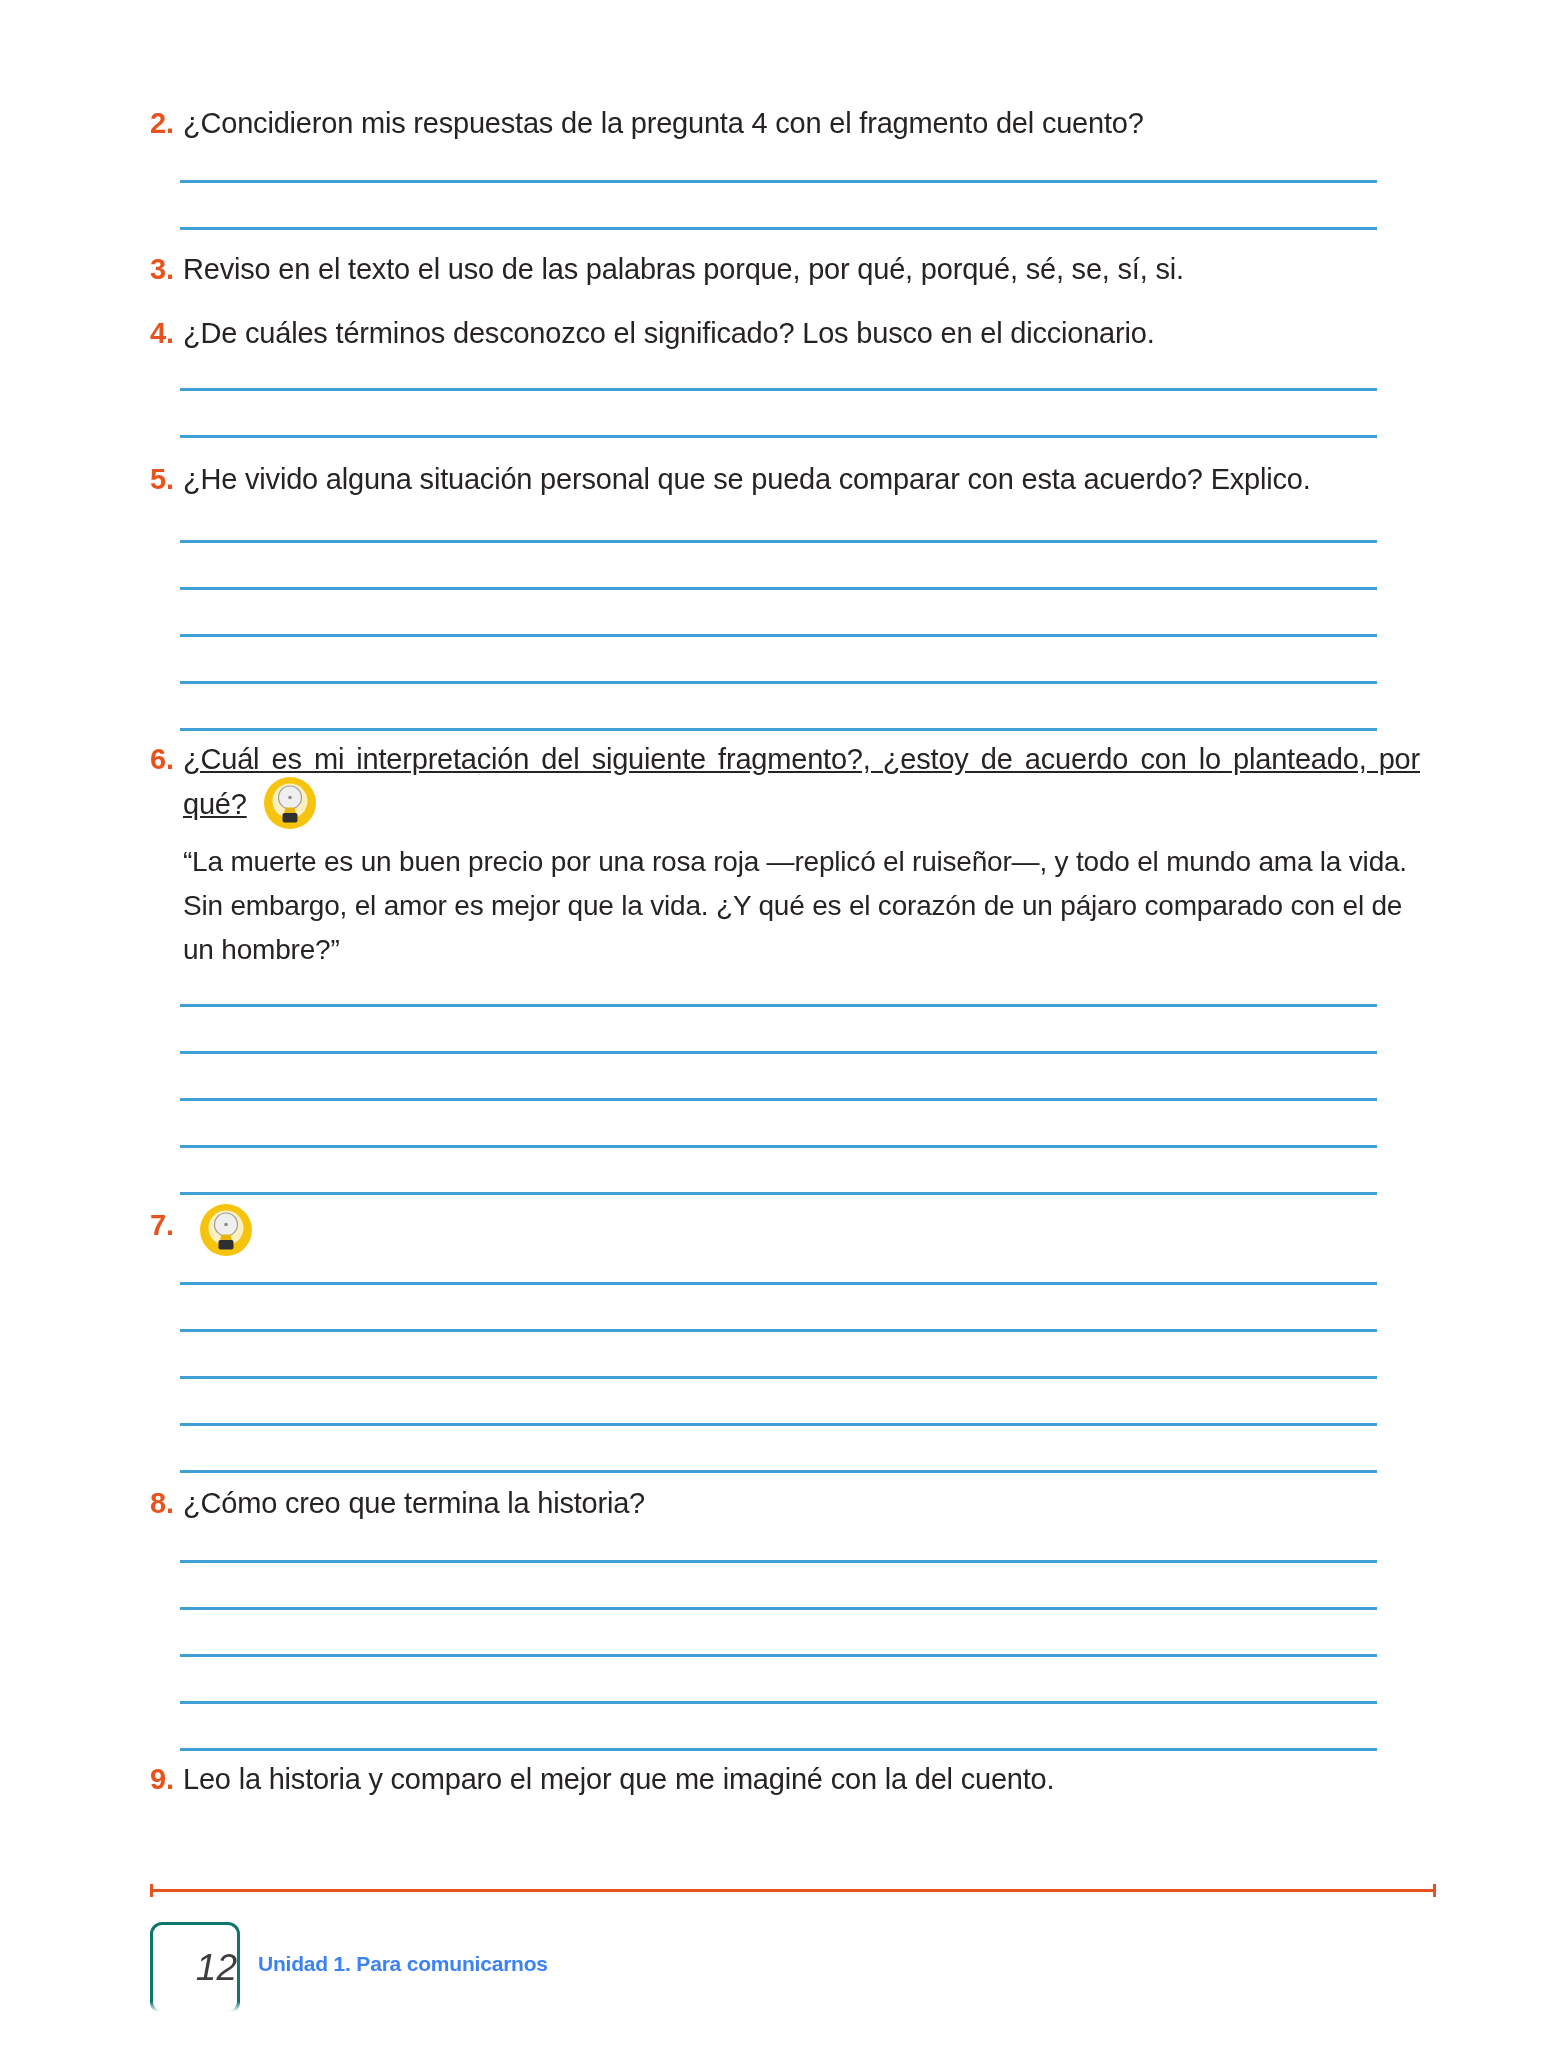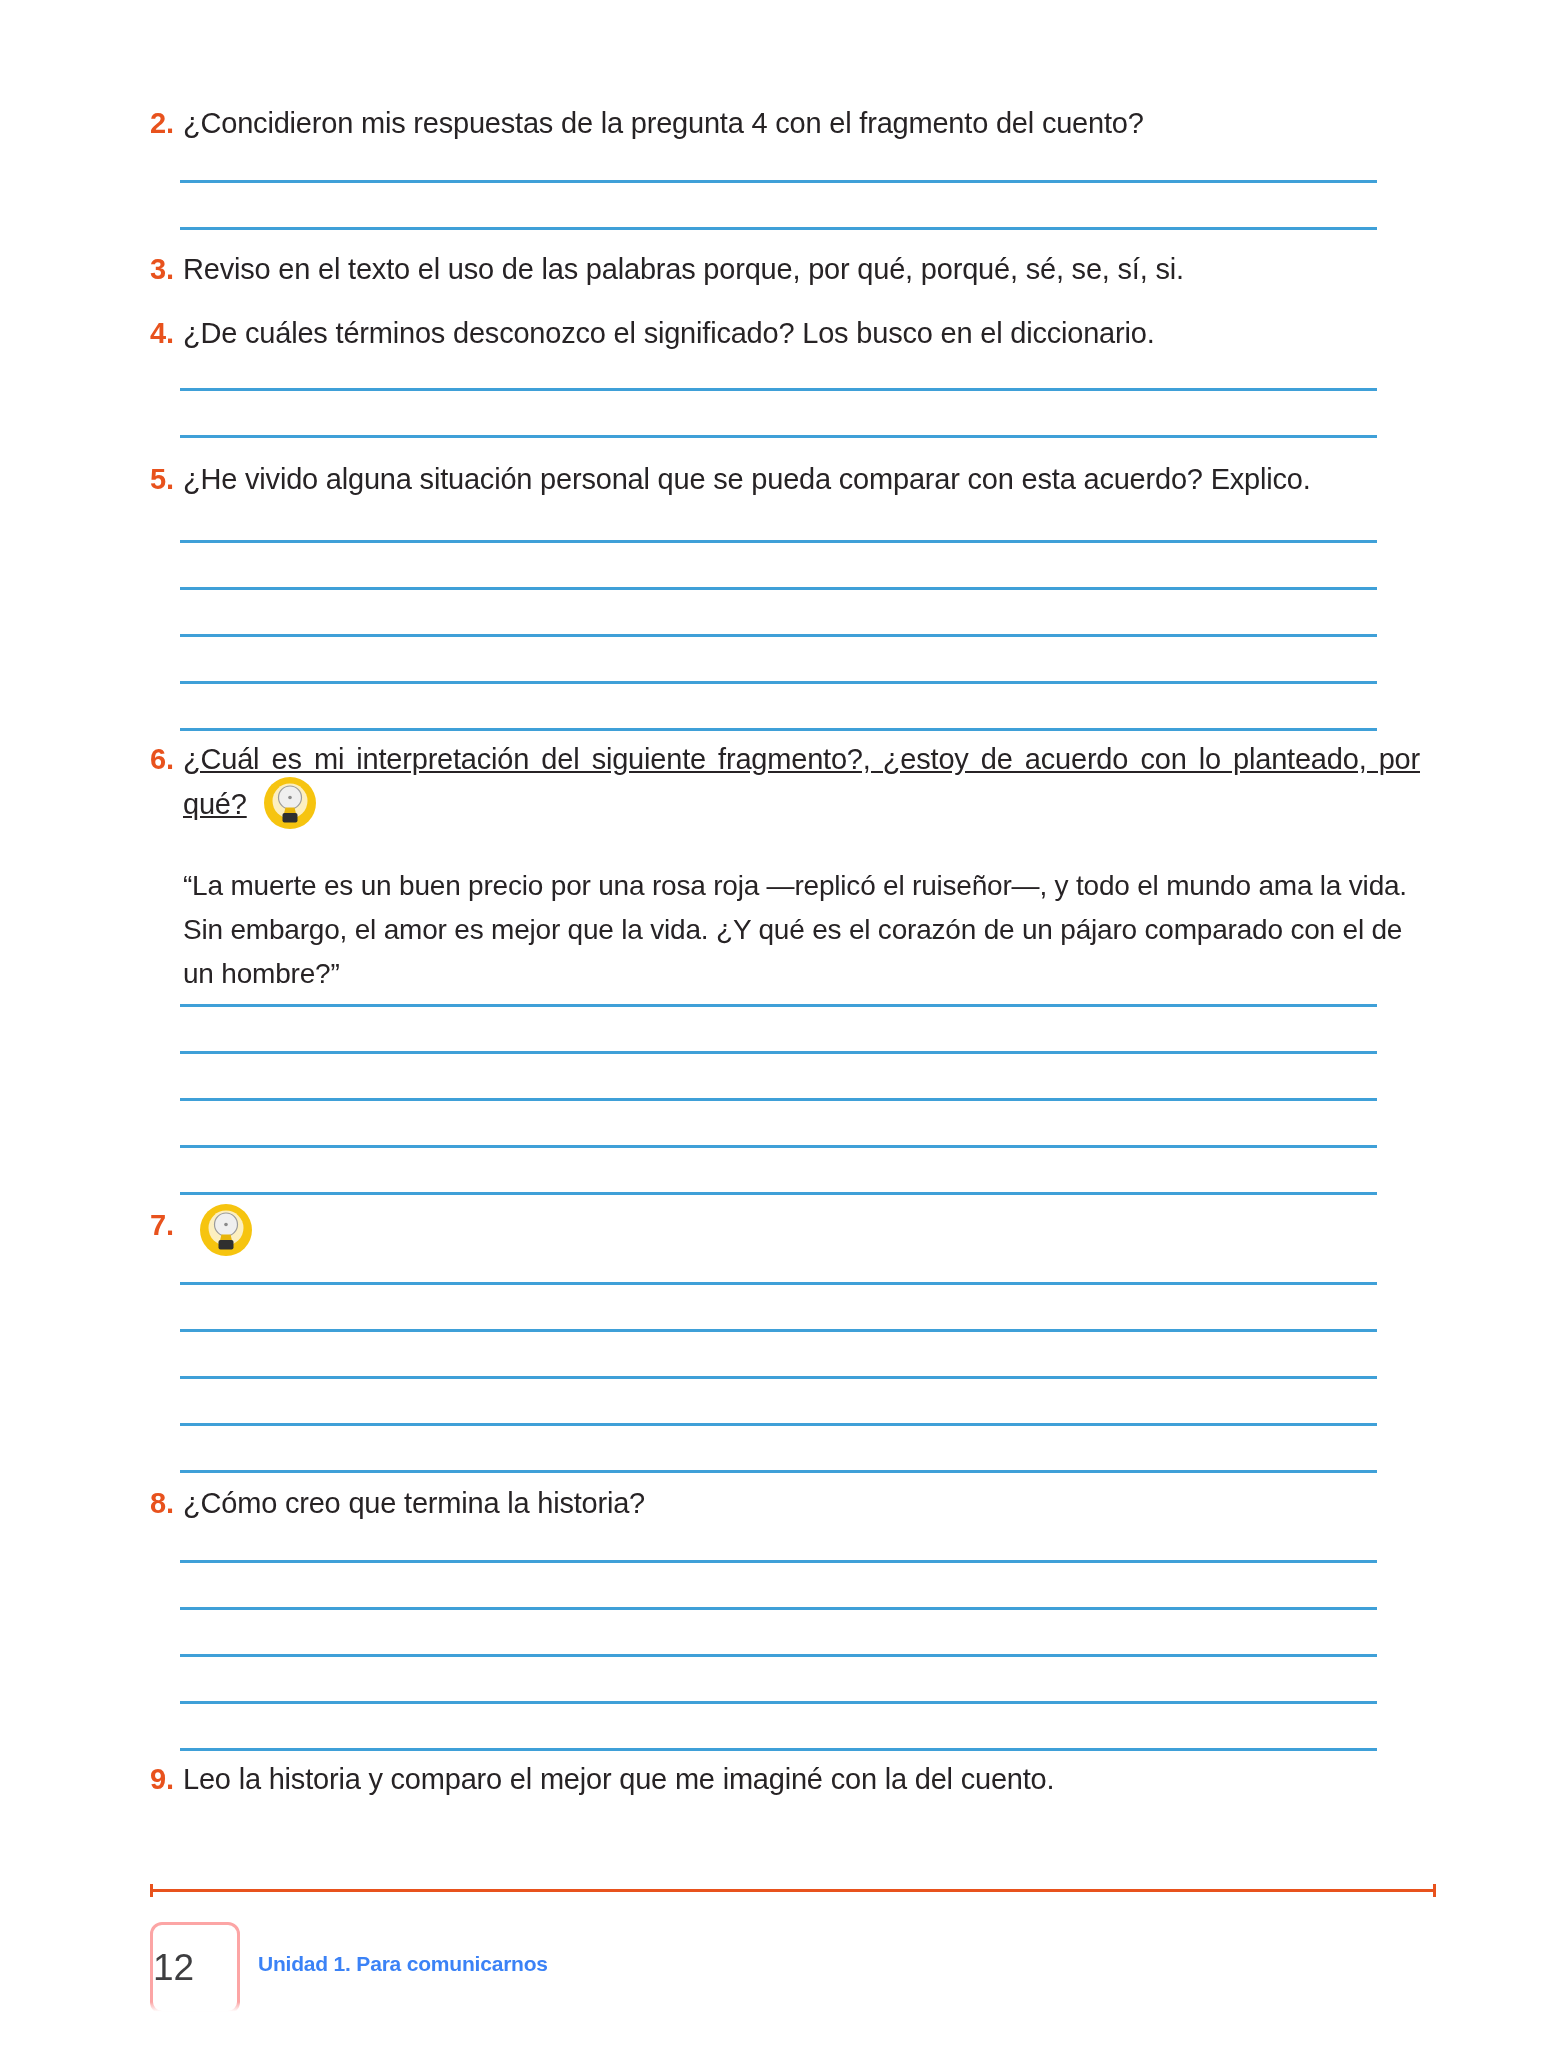--- a/index.html
+++ b/index.html
@@ -28,21 +28,21 @@
   #q4{top:314px}
   #q5{top:460px}
   #q6{top:740px}
   #q6 .qtext{text-align:justify;text-decoration:underline;}
   #q7{top:1206px}
   #q8{top:1484px}
   #q9{top:1760px}
   
   .quote{
     position:absolute;left:183px;top:840px;width:1237px;
-    font-size:28px;line-height:44px;letter-spacing:-0.2px;margin-top:24px;
+    font-size:28px;line-height:44px;letter-spacing:-0.2px;
   }
   
   .lines{position:absolute;left:180px;width:1197px;}
   .lines .row{height:44px;border-bottom:3px solid #3FA0D8;}
   #a2{top:136px}
   #a4{top:344px}
   #a5{top:496px}
   #a6{top:960px}
   #a7{top:1238px}
   #a8{top:1516px}
@@ -53,23 +53,23 @@
   }
   .bulb svg{display:block;}
   
   .rule{
     position:absolute;left:150px;top:1884px;width:1280px;height:13px;
     border-left:3px solid #E8521D;border-right:3px solid #E8521D;
     background:linear-gradient(#E8521D,#E8521D) 0 5px/100% 3px no-repeat;
   }
   .page-tab{
     position:absolute;left:150px;top:1922px;width:84px;height:86px;
-    border:3px solid #fca5a5;border-radius:12px;background:#fff;
-    display:flex;align-items:center;justify-content:flex-start;
-    font-size:37px;color:#3E3E40;
+    border:3px solid #0f766e;border-radius:12px;background:#fff;
+    display:flex;align-items:center;justify-content:flex-end;
+    font-size:37px;color:#3E3E40;font-style:italic;
   }
   .page-tab::after{
     content:"";position:absolute;left:-3px;right:-3px;bottom:-3px;height:12px;
     background:linear-gradient(rgba(255,255,255,0),#ffffff 80%);
   }
   .unit-label{
     position:absolute;left:258px;top:1952px;
     font-size:21px;font-weight:bold;color:#3b82f6;letter-spacing:-0.2px;
   }
 </style>

